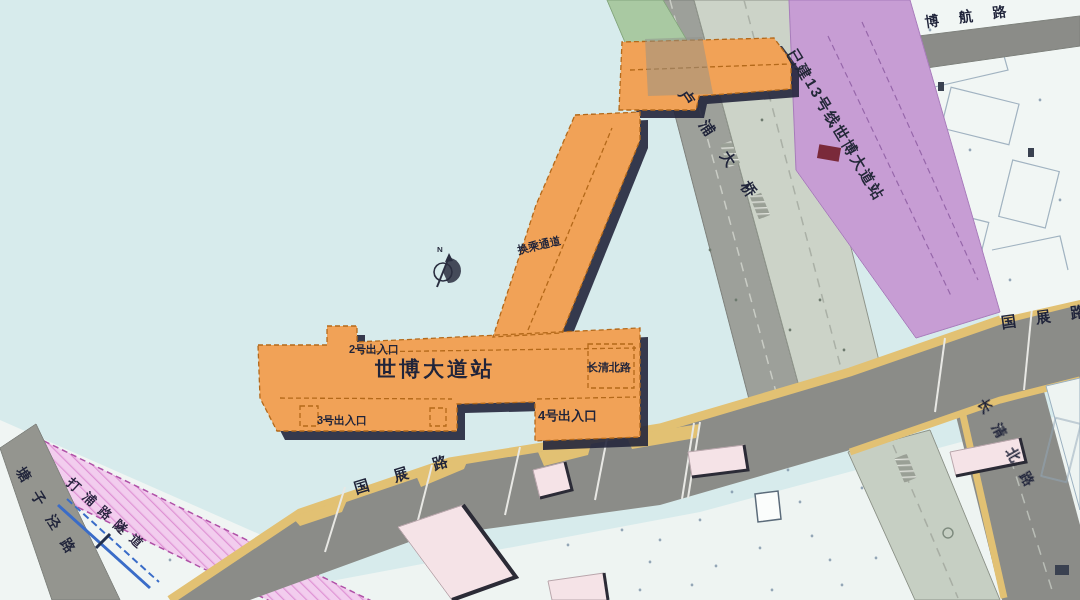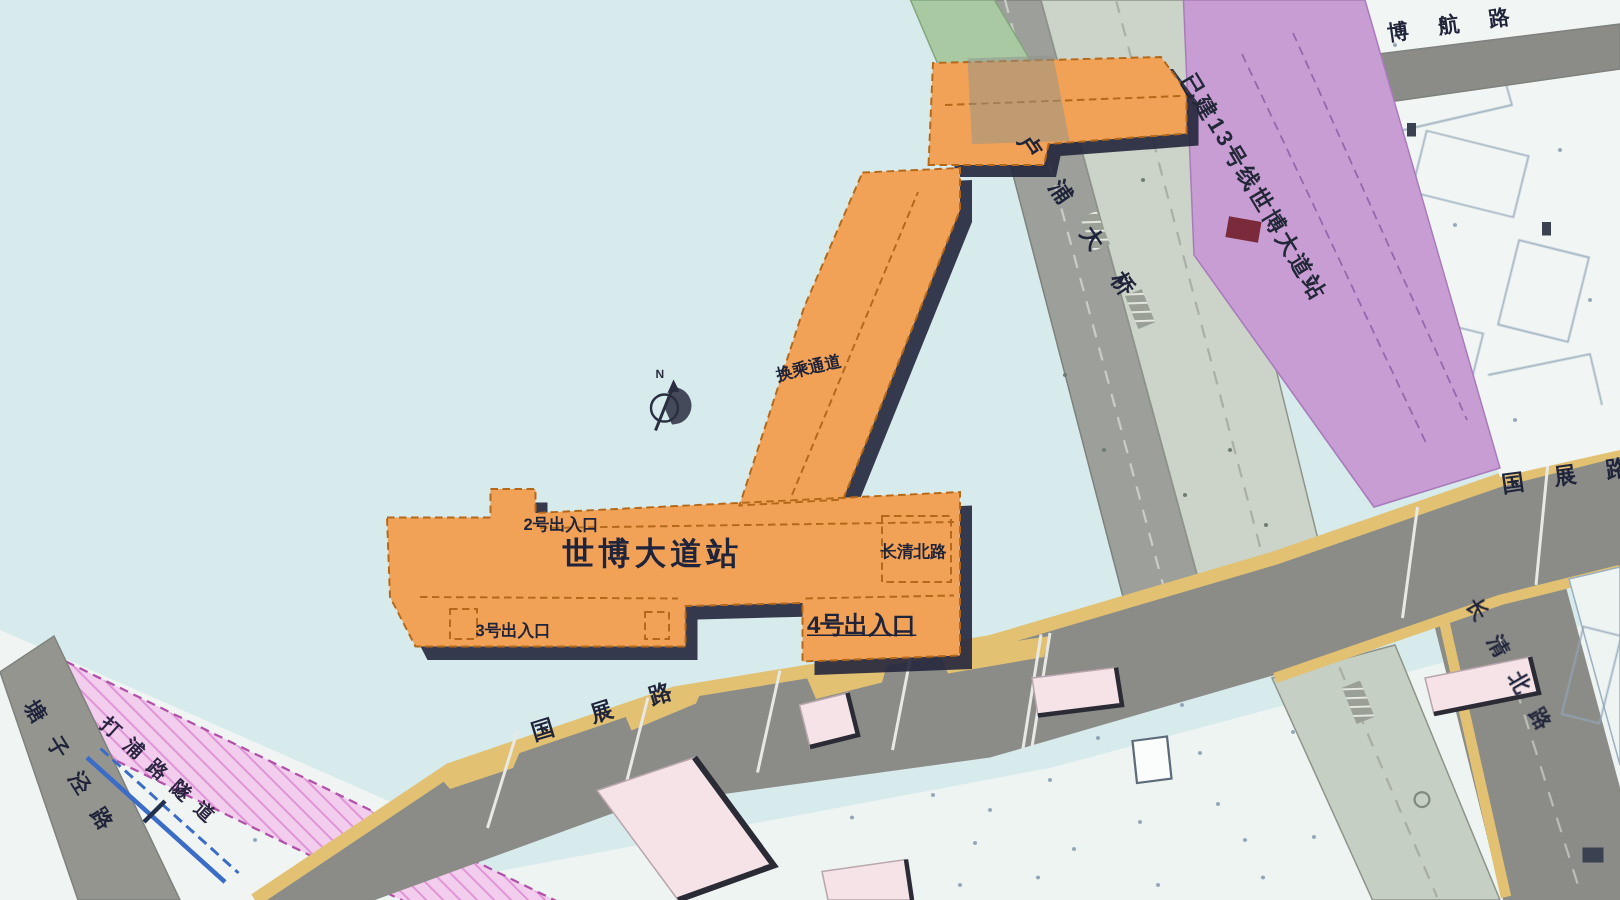--- a/index.html
+++ b/index.html
@@ -10,21 +10,21 @@
   }
   #basemap{position:absolute;left:0;top:0;}
   .lbl{
     position:absolute; color:#20243a; white-space:nowrap;
     transform-origin:0 0; font-weight:bold;
     font-family:"Liberation Sans", sans-serif;
   }
   #lbl-station        {left:375px; top:355px; font-size:21px; letter-spacing:3px;}
   #lbl-exit2          {left:349px; top:342px; font-size:11px;}
   #lbl-exit3          {left:317px; top:413px; font-size:11px;}
-  #lbl-exit4          {left:538px; top:407px; font-size:16px;text-decoration:underline;}
+  #lbl-exit4          {left:538px; top:407px; font-size:13px;}
   #lbl-vent           {left:587px; top:360px; font-size:11px;}
   #lbl-transfer       {left:516px; top:243px; font-size:11px; transform:rotate(-13deg);}
   #lbl-existing       {left:799px; top:46px;  font-size:15px; letter-spacing:2px; transform:rotate(59deg); color:#232838;}
   #lbl-lupu           {left:690px; top:86px;  font-size:15px; letter-spacing:22px; transform:rotate(56deg);}
   #lbl-bohang         {left:924px; top:14px;  font-size:14px; letter-spacing:20px; transform:rotate(-8deg);}
   #lbl-guozhan-mid    {left:352px; top:480px; font-size:15px; letter-spacing:26px; transform:rotate(-17deg);}
   #lbl-guozhan-right  {left:1000px;top:314px; font-size:15px; letter-spacing:20px; transform:rotate(-8deg);}
   #lbl-changqing      {left:989px; top:396px; font-size:14px; letter-spacing:14px; transform:rotate(60deg);}
   #lbl-tangzijing     {left:27px;  top:464px; font-size:14px; letter-spacing:14px; transform:rotate(58deg);}
   #lbl-dapu           {left:75px;  top:474px; font-size:13px; letter-spacing:8px;  transform:rotate(42deg); color:#2a2440;}

